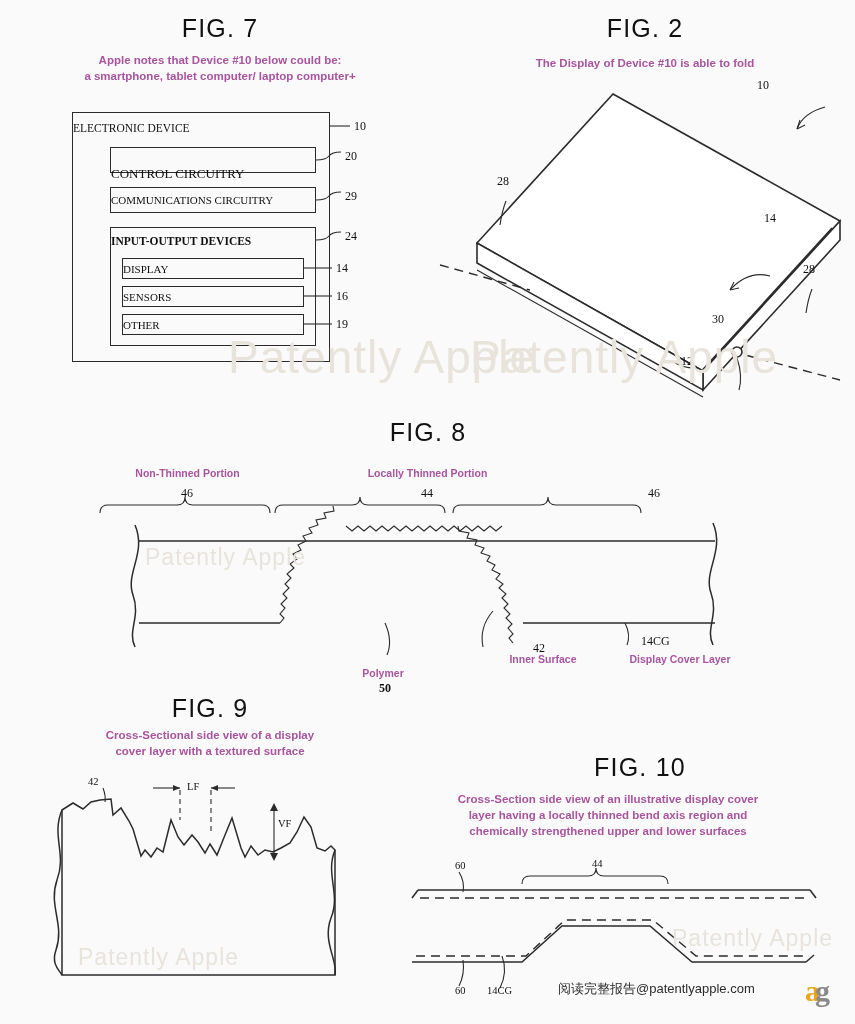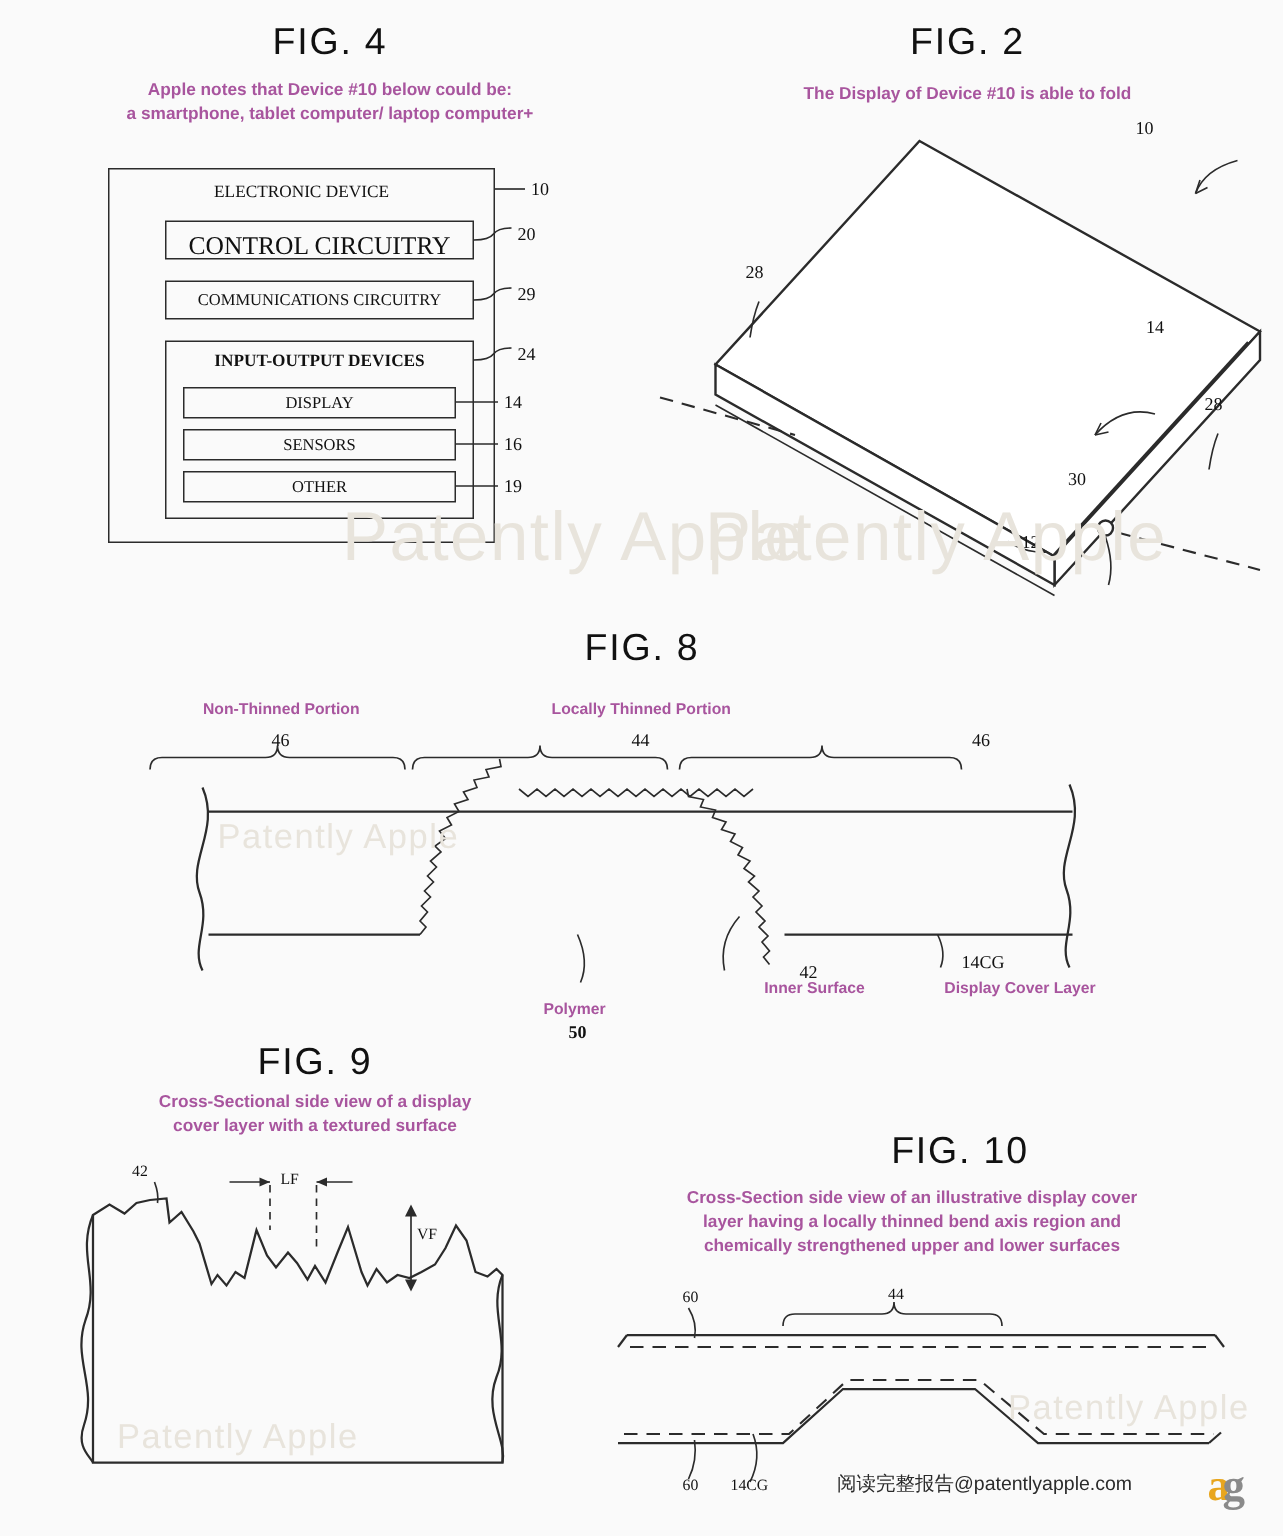--- a/index.html
+++ b/index.html
@@ -60,21 +60,21 @@
   
   .blk {
     position: absolute;
     border: 1.6px solid #2b2b2b;
     background: transparent;
     box-sizing: border-box;
   }
   .blk-label {
     position: absolute;
     left: 0; right: 0;
-    text-align: center;
+    text-align: left;
     font-family: "Liberation Serif", serif;
     color: #111;
     white-space: nowrap;
   }
   
   .wm {
     position: absolute;
     font-family: "Liberation Sans", sans-serif;
     font-weight: 300;
     color: #e8e4dc;
@@ -105,30 +105,30 @@
   .ln { fill: none; stroke: #2b2b2b; stroke-width: 1.5; }
   .ln-thin { fill: none; stroke: #2b2b2b; stroke-width: 1.1; }
   .ln-dash { fill: none; stroke: #2b2b2b; stroke-width: 1.4; stroke-dasharray: 9 6; }
   .fillwhite { fill: #ffffff; stroke: #2b2b2b; stroke-width: 1.6; }
 </style>
 </head>
 <body>
 
 <div class="page">
 
-  <div class="fig-title" style="left:120px; top:14px; width:200px;">FIG. 4</div>
+  <div class="fig-title" style="left:120px; top:14px; width:200px;">FIG. 7</div>
   <div class="annot" style="left:35px; top:52px; width:370px;">Apple notes that Device #10 below could be:
 a smartphone, tablet computer/ laptop computer+</div>
 
   <div class="blk" style="left:72px; top:112px; width:258px; height:250px;">
     <div class="blk-label" style="top:9px; font-size:11.5px;">ELECTRONIC DEVICE</div>
   </div>
 
   <div class="blk" style="left:110px; top:147px; width:206px; height:26px;">
-    <div class="blk-label" style="top:6px; font-size:17px;">CONTROL CIRCUITRY</div>
+    <div class="blk-label" style="top:18px; font-size:13px;">CONTROL CIRCUITRY</div>
   </div>
 
   <div class="blk" style="left:110px; top:187px; width:206px; height:26px;">
     <div class="blk-label" style="top:6px; font-size:11px;">COMMUNICATIONS CIRCUITRY</div>
   </div>
 
   <div class="blk" style="left:110px; top:227px; width:206px; height:119px;">
     <div class="blk-label" style="top:7px; font-size:11.5px;font-weight:bold;">INPUT-OUTPUT DEVICES</div>
   </div>
 

